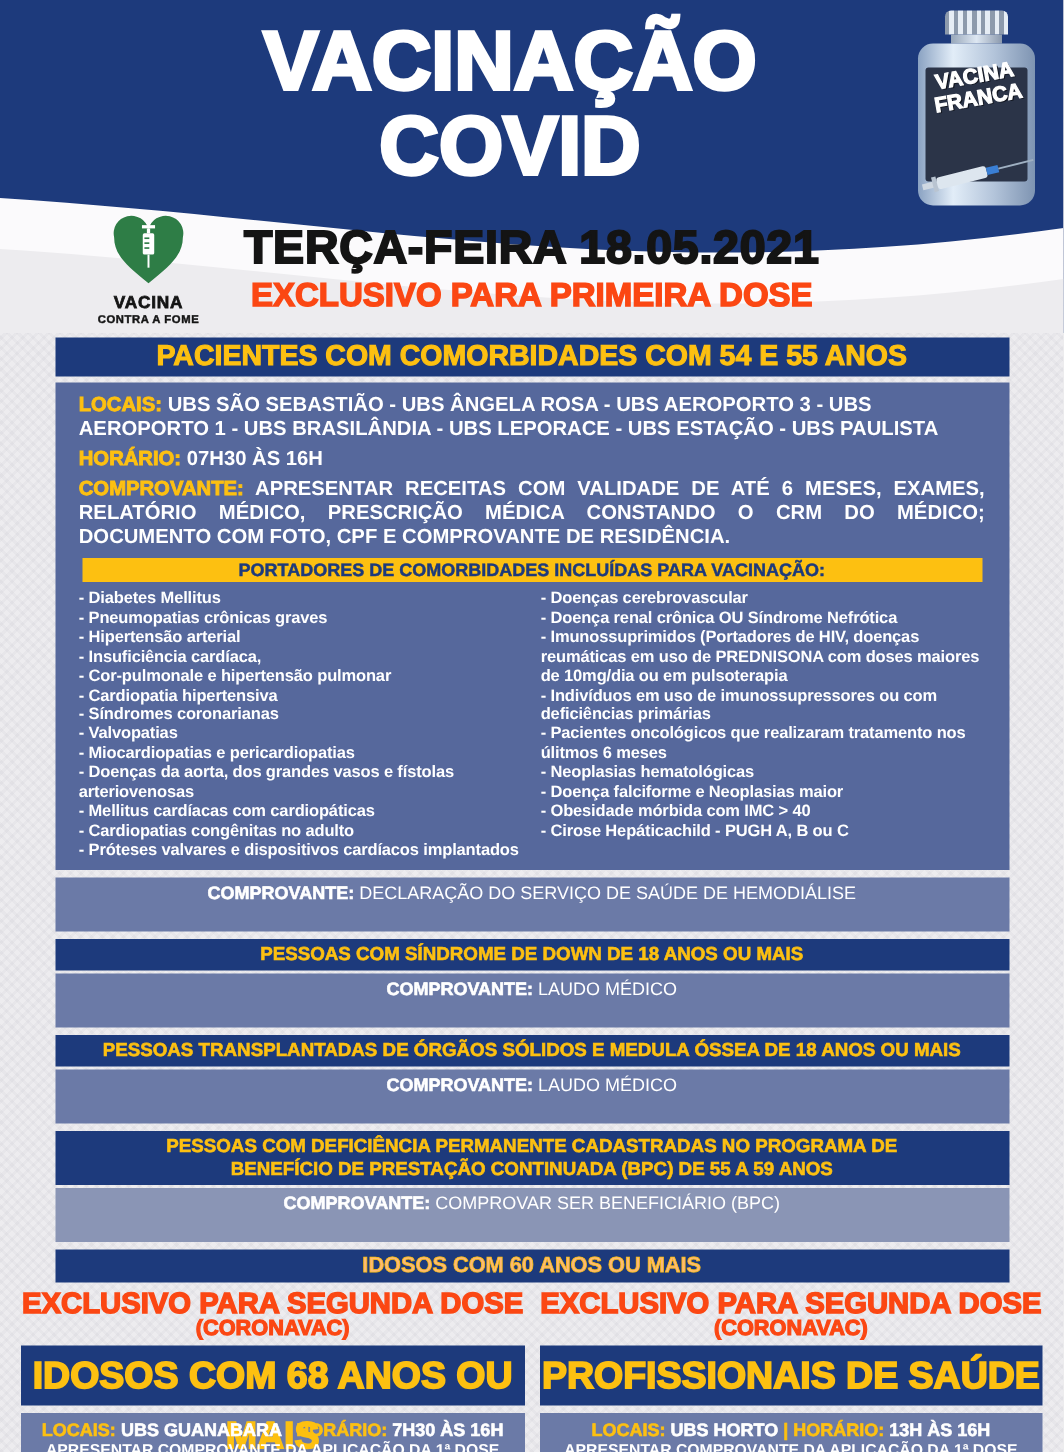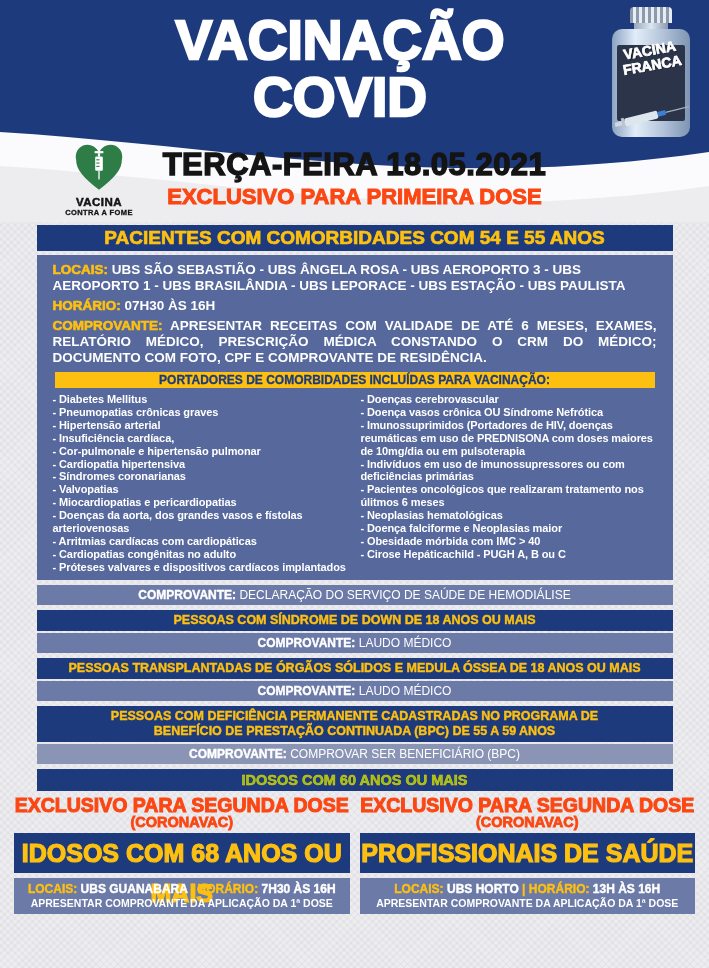--- a/index.html
+++ b/index.html
@@ -52,24 +52,24 @@
   .lab{color:#fdc011;}
   .ybar{background:#fdc011;color:#1d3a7c;text-align:center;font-weight:700;
     font-size:12px;line-height:16px;height:16px;margin:6px 2px 5px;-webkit-text-stroke:.3px #1d3a7c;}
   .cols{display:flex;gap:12px;}
   .col{width:49%;}
   .citem{font-size:11px;line-height:12.9px;font-weight:700;letter-spacing:-.1px;}
   .grp{margin-top:5px;}
   .gtitle{background:#1d3a7c;color:#fdc011;text-align:center;font-weight:700;
     font-size:12.5px;line-height:15px;padding:3px 28px;-webkit-text-stroke:.4px #fdc011;}
   .gtitle .small{font-size:9.5px;}
-  .gcompr{background:#6b7aa7;color:#fff;text-align:center;font-size:12px;line-height:20px;height:20px;margin-top:2px;}
+  .gcompr{background:#6b7aa7;color:#fff;text-align:center;font-size:12px;line-height:20px;height:36px;margin-top:2px;}
   .gcompr b{-webkit-text-stroke:.4px #fff;}
   .gcompr.lighter{background:#8a95b5;}
-  .idosos-bar{margin-top:5px;background:#1d3a7c;color:#84cc16;text-align:center;
+  .idosos-bar{margin-top:5px;background:#1d3a7c;color:#fdba74;text-align:center;
     font-weight:700;font-size:14.5px;line-height:22px;height:22px;-webkit-text-stroke:.5px #fdc011;}
   
   .second{display:flex;gap:10px;padding:0 14px;margin-top:5px;flex:none;}
   .sd-col{flex:1;text-align:center;}
   .sd-head{color:#fb4713;font-weight:700;font-size:19.5px;line-height:19px;-webkit-text-stroke:1px #fb4713;}
   .sd-sub{color:#fb4713;font-weight:700;font-size:14.5px;line-height:14px;-webkit-text-stroke:.8px #fb4713;}
   .sd-bar{margin-top:4px;background:#1d3a7c;color:#fdc011;font-weight:700;
     font-size:25px;line-height:40px;height:40px;-webkit-text-stroke:1.2px #fdc011;}
   .sd-info{margin-top:5px;background:#6b7aa7;color:#fff;padding:3px 2px 4px;}
   .sd-info .l1{font-size:12px;line-height:16px;font-weight:700;-webkit-text-stroke:.4px currentColor;}
@@ -163,27 +163,27 @@
           <div class="citem">- Diabetes Mellitus</div>
           <div class="citem">- Pneumopatias crônicas graves</div>
           <div class="citem">- Hipertensão arterial</div>
           <div class="citem">- Insuficiência cardíaca,</div>
           <div class="citem">- Cor-pulmonale e hipertensão pulmonar</div>
           <div class="citem">- Cardiopatia hipertensiva</div>
           <div class="citem">- Síndromes coronarianas</div>
           <div class="citem">- Valvopatias</div>
           <div class="citem">- Miocardiopatias e pericardiopatias</div>
           <div class="citem">- Doenças da aorta, dos grandes vasos e fístolas arteriovenosas</div>
-          <div class="citem">- Arritmias cardíacas com cardiopáticas</div>
+          <div class="citem">- Mellitus cardíacas com cardiopáticas</div>
           <div class="citem">- Cardiopatias congênitas no adulto</div>
           <div class="citem">- Próteses valvares e dispositivos cardíacos implantados</div>
         </div>
         <div class="col">
           <div class="citem">- Doenças cerebrovascular</div>
-          <div class="citem">- Doença vasos crônica OU Síndrome Nefrótica</div>
+          <div class="citem">- Doença renal crônica OU Síndrome Nefrótica</div>
           <div class="citem">- Imunossuprimidos (Portadores de HIV, doenças reumáticas em uso de PREDNISONA com doses maiores de 10mg/dia ou em pulsoterapia</div>
           <div class="citem">- Indivíduos em uso de imunossupressores ou com deficiências primárias</div>
           <div class="citem">- Pacientes oncológicos que realizaram tratamento nos úlitmos 6 meses</div>
           <div class="citem">- Neoplasias hematológicas</div>
           <div class="citem">- Doença falciforme e Neoplasias maior</div>
           <div class="citem">- Obesidade mórbida com IMC &gt; 40</div>
           <div class="citem">- Cirose Hepáticachild - PUGH A, B ou C</div>
         </div>
       </div>
     </div>

